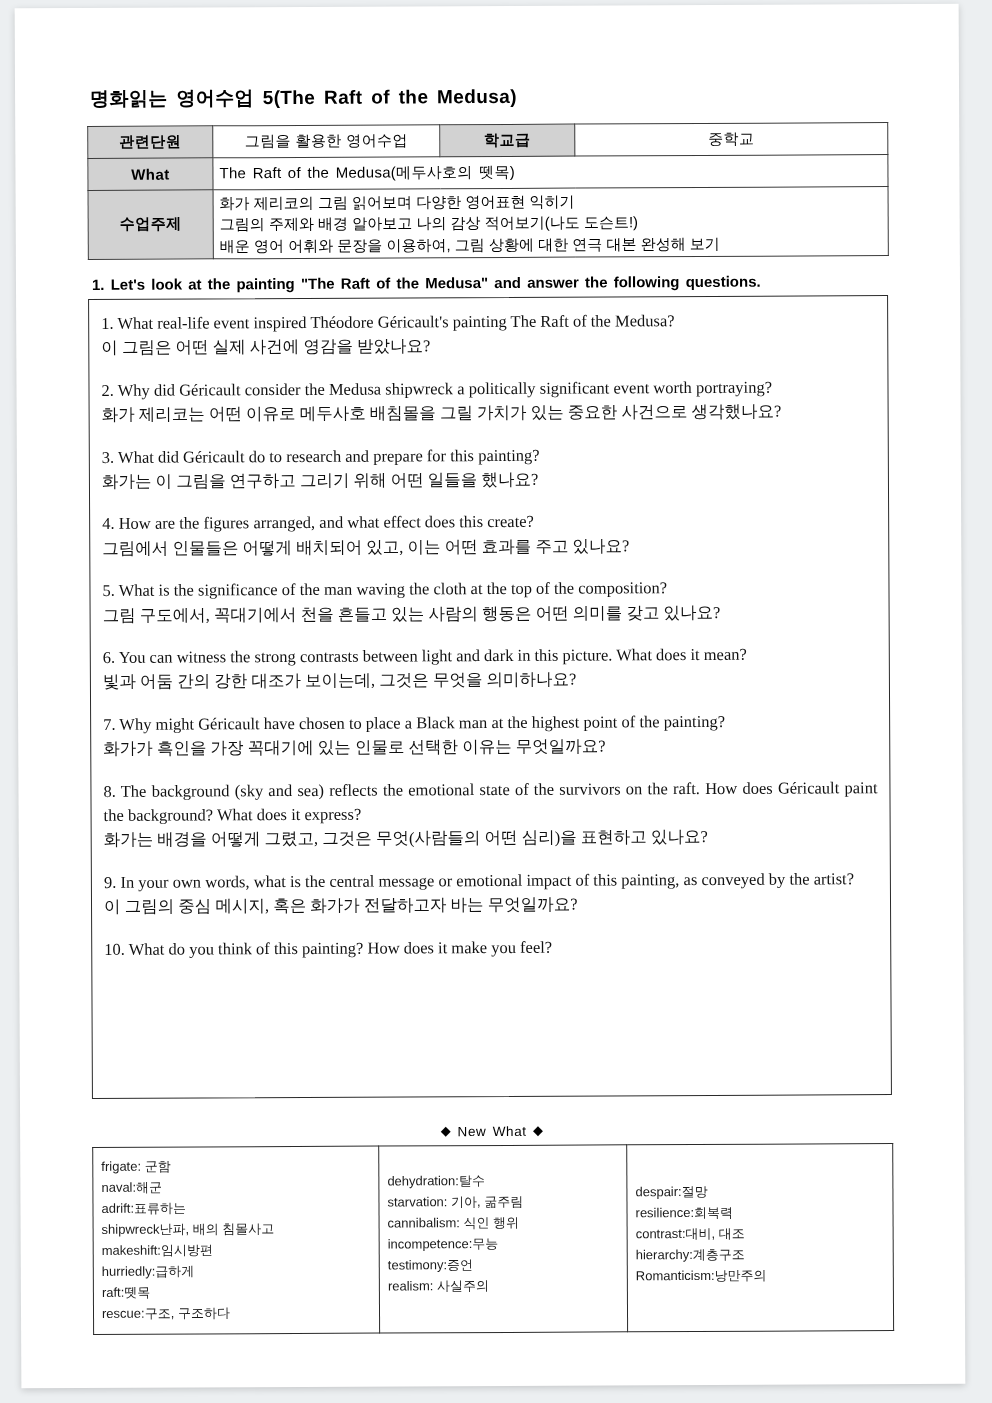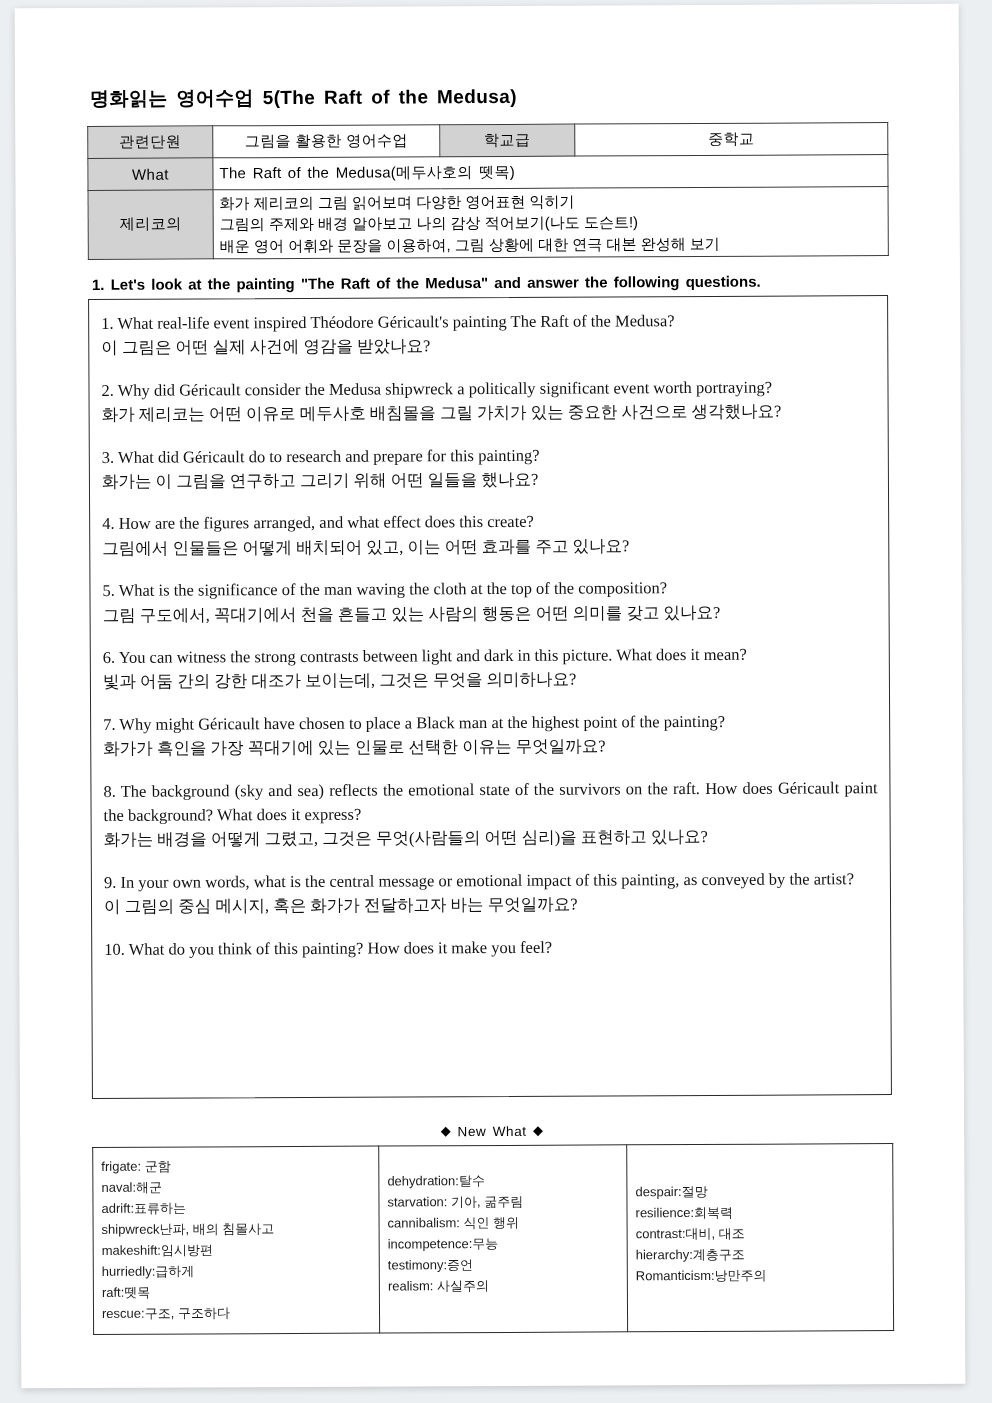--- a/index.html
+++ b/index.html
@@ -59,21 +59,21 @@
     padding: 2px 6px;
     font-size: 15px;
     vertical-align: middle;
     font-family: "Liberation Sans", sans-serif;
     color: #000;
     height: 27px;
   }
   td.hdr {
     background: #d2d2d2;
     text-align: center;
-    font-weight: normal;
+    font-weight: bold;
     letter-spacing: 0.5px;
   }
   td.val {
     background: #ffffff;
     text-align: center;
     letter-spacing: 0.4px;
   }
   td.val-left {
     background: #ffffff;
     text-align: left;
@@ -180,21 +180,21 @@
           <td class="hdr">관련단원</td>
           <td class="val">그림을 활용한 영어수업</td>
           <td class="hdr">학교급</td>
           <td class="val">중학교</td>
         </tr>
         <tr>
           <td class="hdr">What</td>
           <td class="val-left" colspan="3">The Raft of the Medusa(메두사호의 뗏목)</td>
         </tr>
         <tr>
-          <td class="hdr">제리코의</td>
+          <td class="hdr">수업주제</td>
           <td class="topic" colspan="3">
             <div>화가 제리코의 그림 읽어보며 다양한 영어표현 익히기</div>
             <div>그림의 주제와 배경 알아보고 나의 감상 적어보기(나도 도슨트!)</div>
             <div>배운 영어 어휘와 문장을 이용하여, 그림 상황에 대한 연극 대본 완성해 보기</div>
           </td>
         </tr>
       </tbody>
     </table>
 
     <div class="section-heading">1. Let's look at the painting "The Raft of the Medusa" and answer the following questions.</div>

